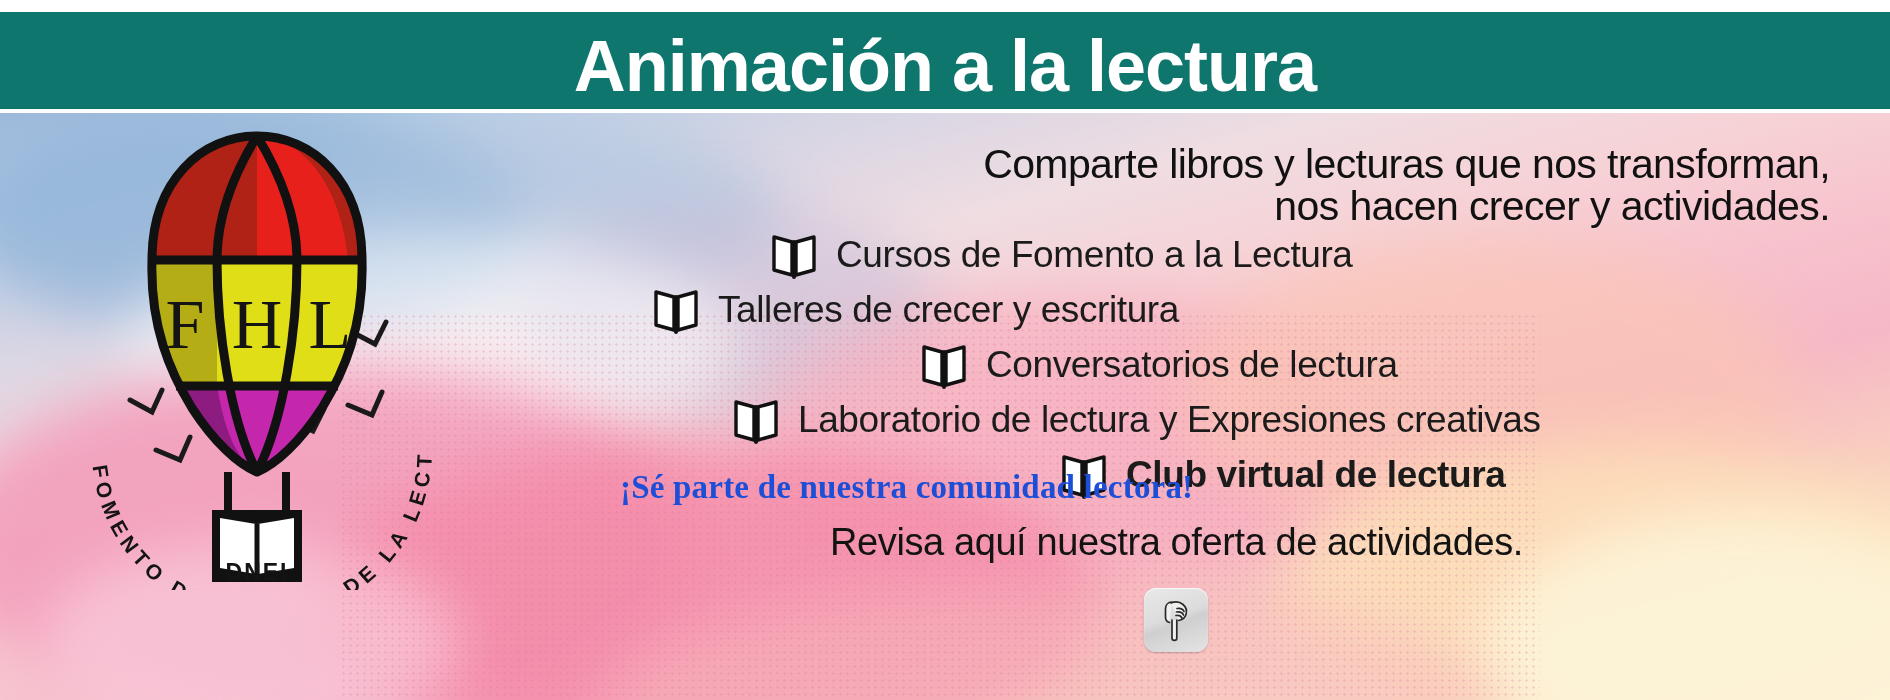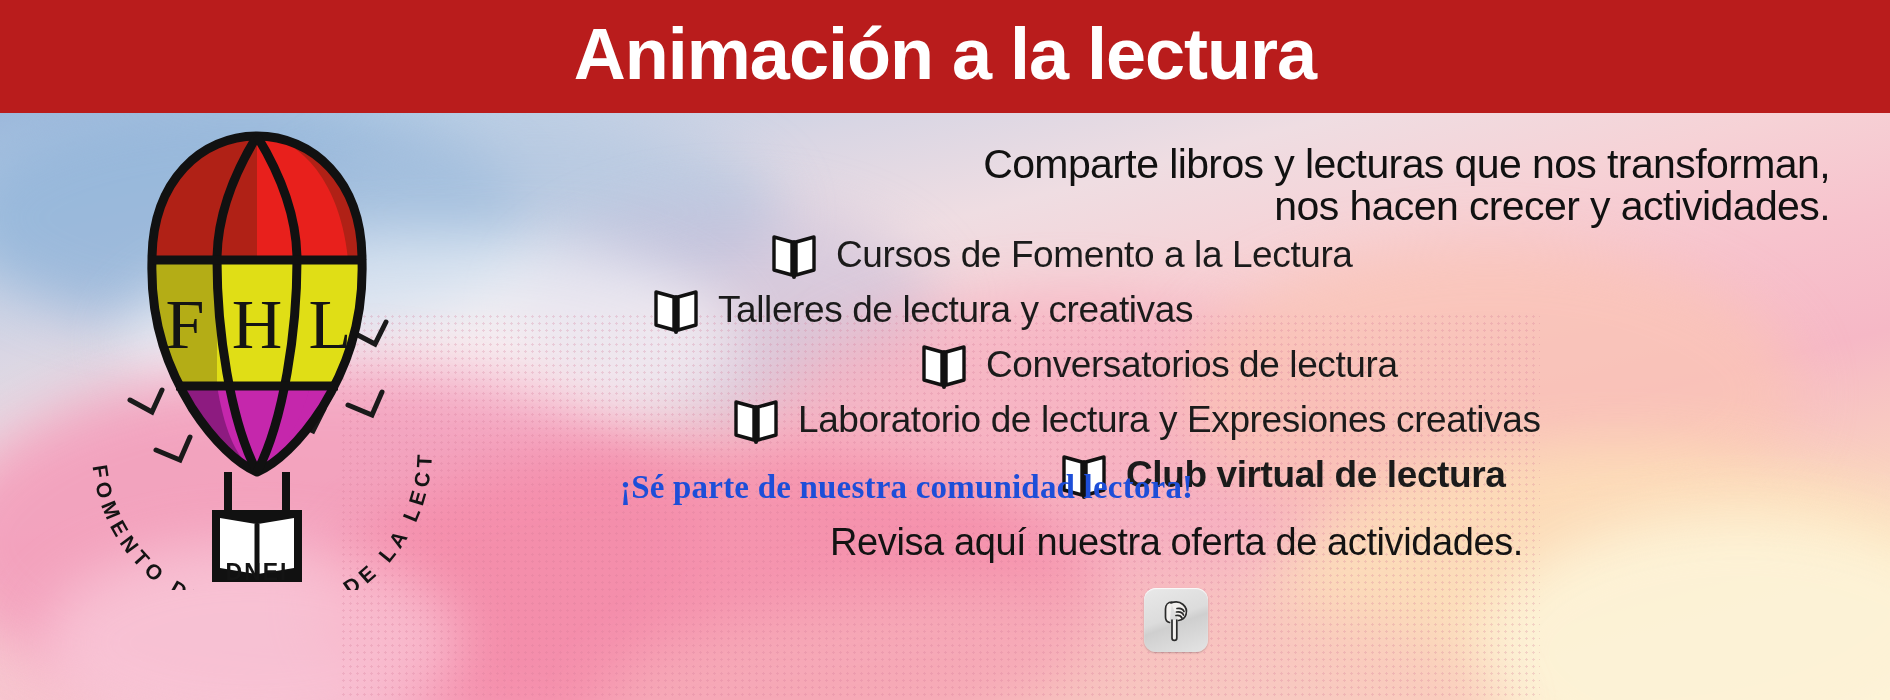--- a/index.html
+++ b/index.html
@@ -15,24 +15,24 @@
   #banner {
     position: relative;
     width: 1890px;
     height: 700px;
     overflow: hidden;
   }
 
   
   #header-bar {
     position: absolute;
-    left: 0; top: 0;
+    left: 0; top: 12px;
     width: 1890px;
-    height: 113px;
-    background: #b91c1c;
+    height: 97px;
+    background: #0f766e;
     z-index: 40;
   }
   #header-title {
     position: absolute;
     left: 0; top: 0;
     width: 1890px;
     height: 113px;
     line-height: 108px;
     text-align: center;
     color: #ffffff;
@@ -299,21 +299,21 @@
     </div>
 
     <div class="item" id="item-1">
       <span class="book-icon">
         <svg viewBox="0 0 48 48" xmlns="http://www.w3.org/2000/svg">
           <path d="M4,6 L22,11 L22,44 L4,39 Z" fill="#ffffff" stroke="#111" stroke-width="3.4" stroke-linejoin="round"></path>
           <path d="M44,6 L26,11 L26,44 L44,39 Z" fill="#ffffff" stroke="#111" stroke-width="3.4" stroke-linejoin="round"></path>
           <path d="M24,11 L24,46" stroke="#111" stroke-width="4" stroke-linecap="round"></path>
         </svg>
       </span>
-      <span class="label">Talleres de lectura y creativas</span>
+      <span class="label">Talleres de crecer y escritura</span>
     </div>
 
     <div class="item" id="item-3">
       <span class="book-icon">
         <svg viewBox="0 0 48 48" xmlns="http://www.w3.org/2000/svg">
           <path d="M4,6 L22,11 L22,44 L4,39 Z" fill="#ffffff" stroke="#111" stroke-width="3.4" stroke-linejoin="round"></path>
           <path d="M44,6 L26,11 L26,44 L44,39 Z" fill="#ffffff" stroke="#111" stroke-width="3.4" stroke-linejoin="round"></path>
           <path d="M24,11 L24,46" stroke="#111" stroke-width="4" stroke-linecap="round"></path>
         </svg>
       </span>

